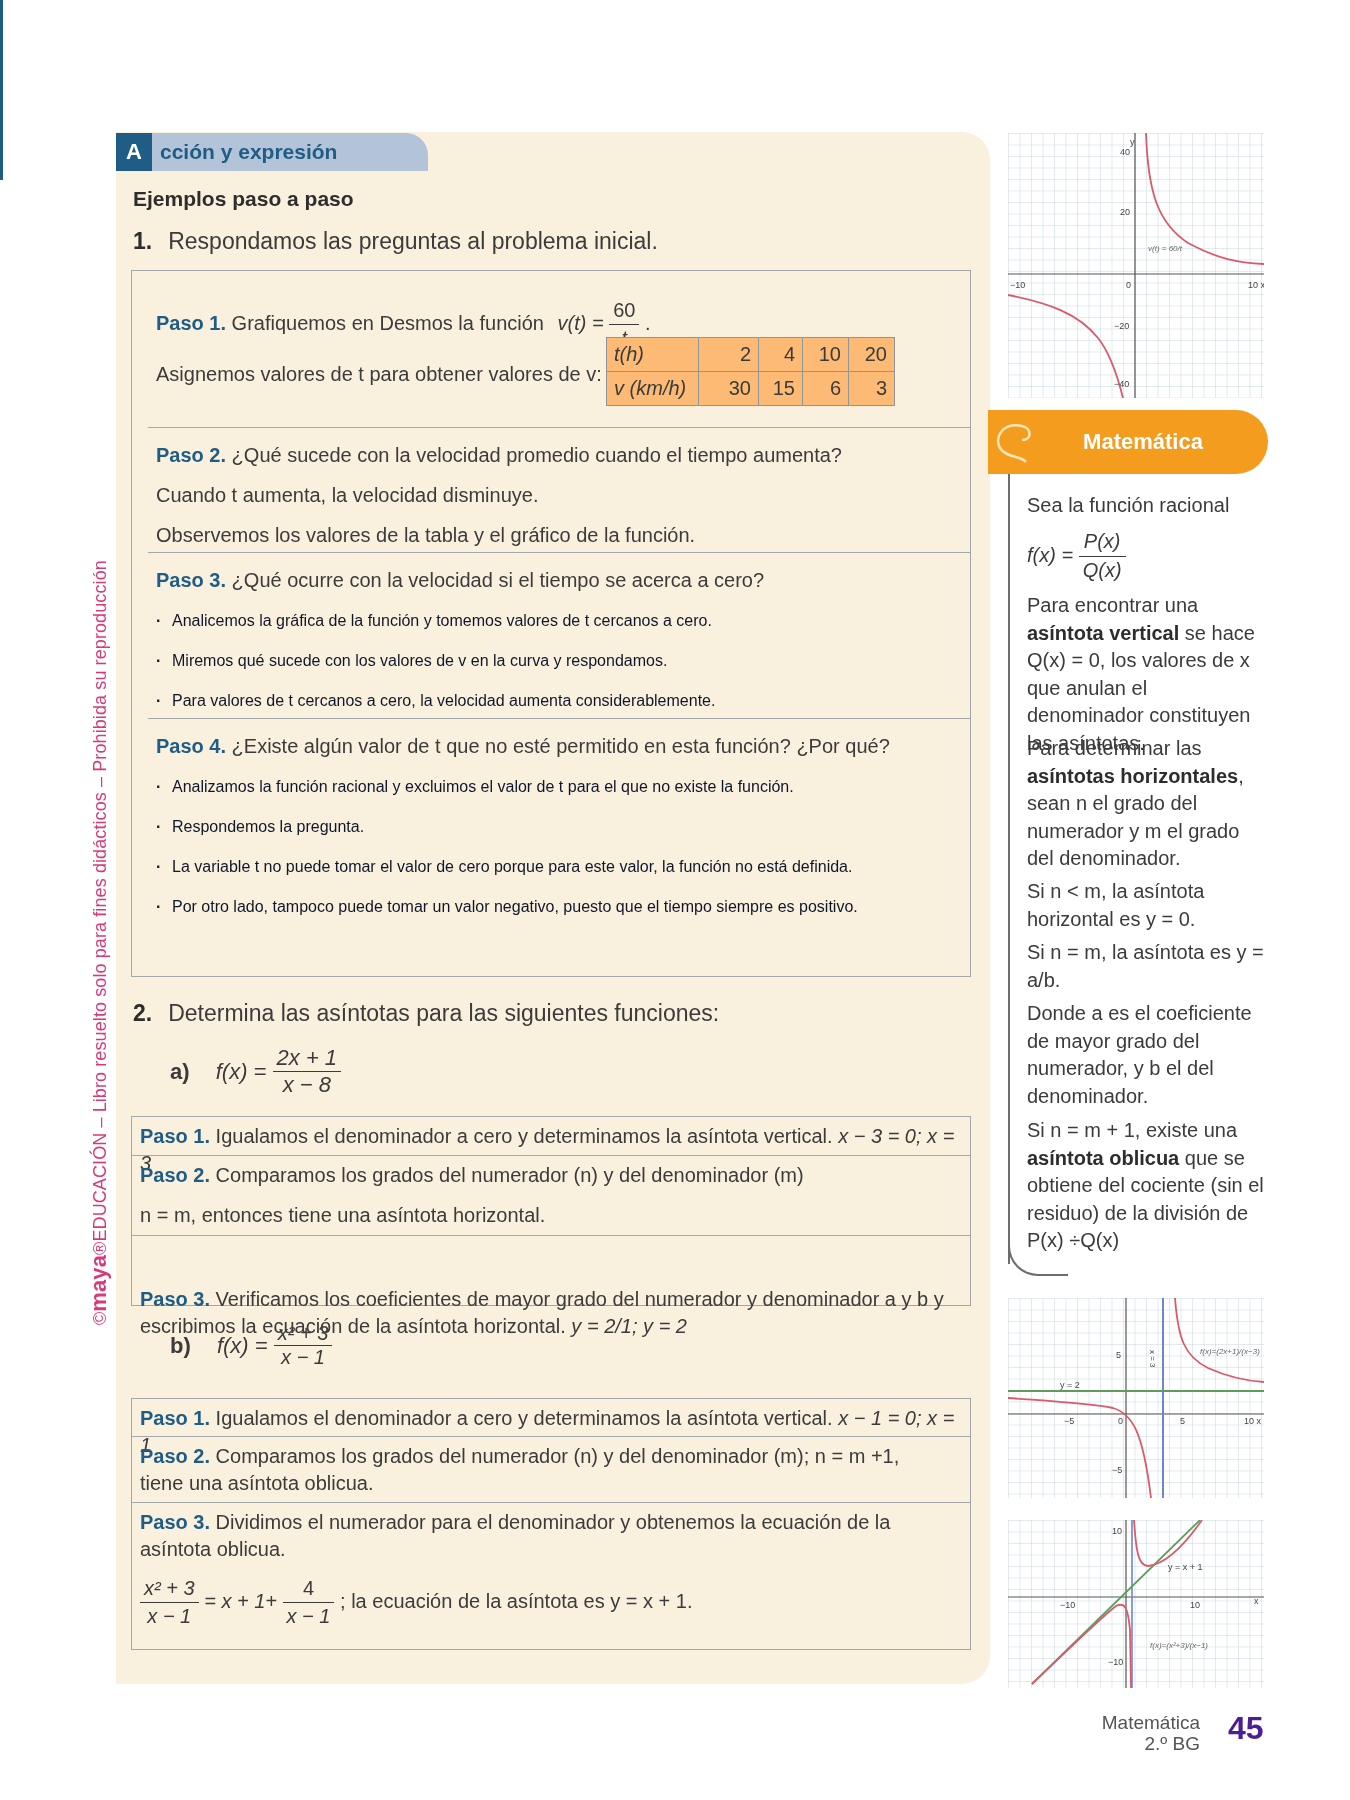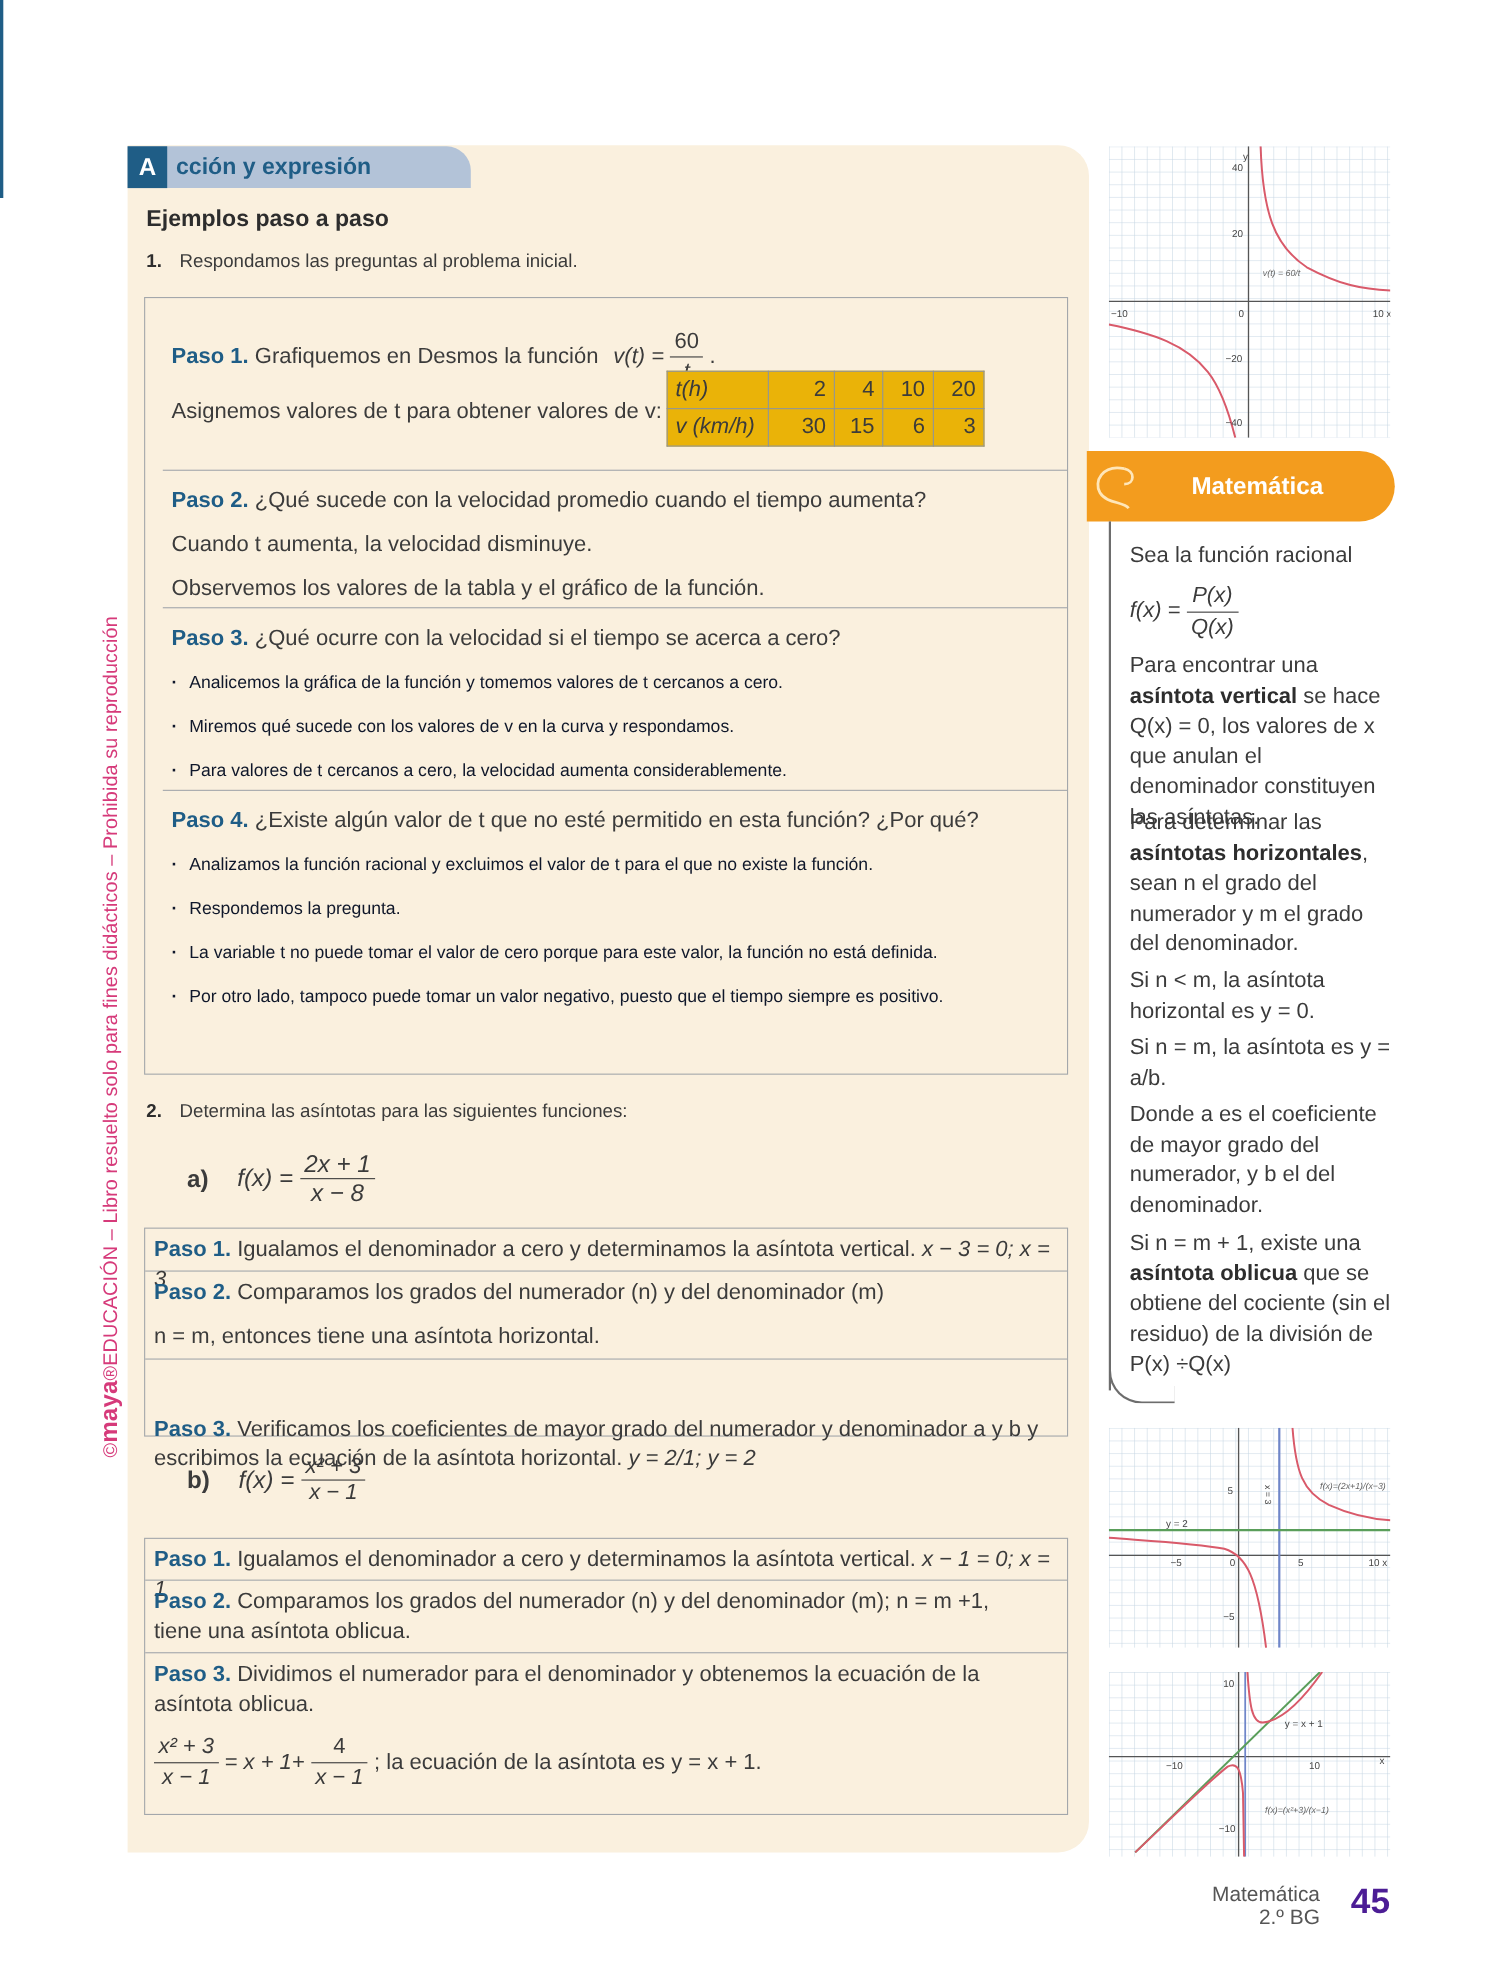--- a/index.html
+++ b/index.html
@@ -8,34 +8,34 @@
   .edge-bar { position: absolute; left: 0; top: 0; width: 3px; height: 180px; background: #1f5d86; }
   .watermark { position: absolute; left: 86px; top: 1325px; transform: rotate(-90deg); transform-origin: left top;
      color: #d63a7a; font-size: 18px; white-space: nowrap; letter-spacing: 0.1px; }
   .watermark b { font-size: 22px; font-weight: 900; }
   .panel { position: absolute; left: 116px; top: 132px; width: 874px; height: 1552px; background: #faf0de; border-radius: 0 28px 28px 0; }
   .tab { position: absolute; left: 116px; top: 133px; width: 312px; height: 38px; background: #b3c3d8; border-radius: 0 22px 0 0; }
   .tab-letter { position: absolute; left: 0; top: 0; width: 36px; height: 38px; background: #1f5d86; color: #fff; font-weight: bold; font-size: 22px; text-align: center; line-height: 38px; }
   .tab-label { position: absolute; left: 44px; top: 0; line-height: 38px; font-size: 21px; font-weight: bold; color: #1f5d86; }
   .abs { position: absolute; }
   .h-ejemplos { left: 133px; top: 187px; font-size: 21px; font-weight: bold; color: #2d2d2d; }
-  .q { font-size: 17px; color: #3b3b3b; }
+  .q { font-size: 23px; color: #3b3b3b; }
   .q .num { font-weight: bold; color: #2d2d2d; margin-right: 16px; }
   .box { position: absolute; left: 131px; width: 840px; border: 1.5px solid #a3a7ab; background: #faf0de; }
   .row { border-bottom: 1.5px solid #a3a7ab; position: relative; }
   .row:last-child { border-bottom: none; }
   .line { font-size: 20px; line-height: 27px; color: #3b3b3b; padding-left: 8px; }
   .paso { color: #1f5d86; font-weight: bold; }
   .bullet { position: relative; padding-left: 24px; font-size: 16px; line-height: 27px; color: #0f172a; }
   .bullet::before { content: "·"; position: absolute; left: 8px; top: 0; font-weight: bold; }
   i { font-style: italic; }
   .frac { display: inline-block; vertical-align: middle; text-align: center; font-style: italic; }
   .frac .nm { display: block; border-bottom: 1.5px solid #3b3b3b; padding: 0 4px; }
   .frac .dn { display: block; padding: 0 4px; }
-  table.vt { border-collapse: collapse; font-size: 20px; background: #eab308; }
+  table.vt { border-collapse: collapse; font-size: 20px; background: #fdba74; }
   table.vt td { border: 1.5px solid #8f9599; padding: 2px 7px; text-align: right; height: 34px; }
   table.vt td.hd { text-align: left; font-style: italic; width: 92px; }
   .graph { position: absolute; background: #ffffff; }
   .side-head { position: absolute; left: 988px; top: 410px; width: 280px; height: 64px; background: #f39c1e; border-radius: 0 32px 32px 0; }
   .side-title { position: absolute; left: 0; right: 0; top: 0; line-height: 64px; text-align: center; color: #fff; font-size: 22px; font-weight: bold; padding-left: 30px; }
   .side-text { position: absolute; left: 1027px; width: 240px; font-size: 20px; line-height: 27.5px; color: #3b3b3b; }
   .side-text b { color: #2d2d2d; }
   .side-border { position: absolute; left: 1008px; top: 474px; width: 2px; height: 790px; background: #6d6d6d; }
   .side-bottom { position: absolute; left: 1008px; top: 1238px; width: 60px; height: 38px; border-left: 2px solid #6d6d6d; border-bottom: 2px solid #6d6d6d; border-radius: 0 0 0 30px; }
   .footer-subj { position: absolute; left: 1080px; top: 1712px; font-size: 19px; color: #555; text-align: right; line-height: 21px; width: 120px; }

